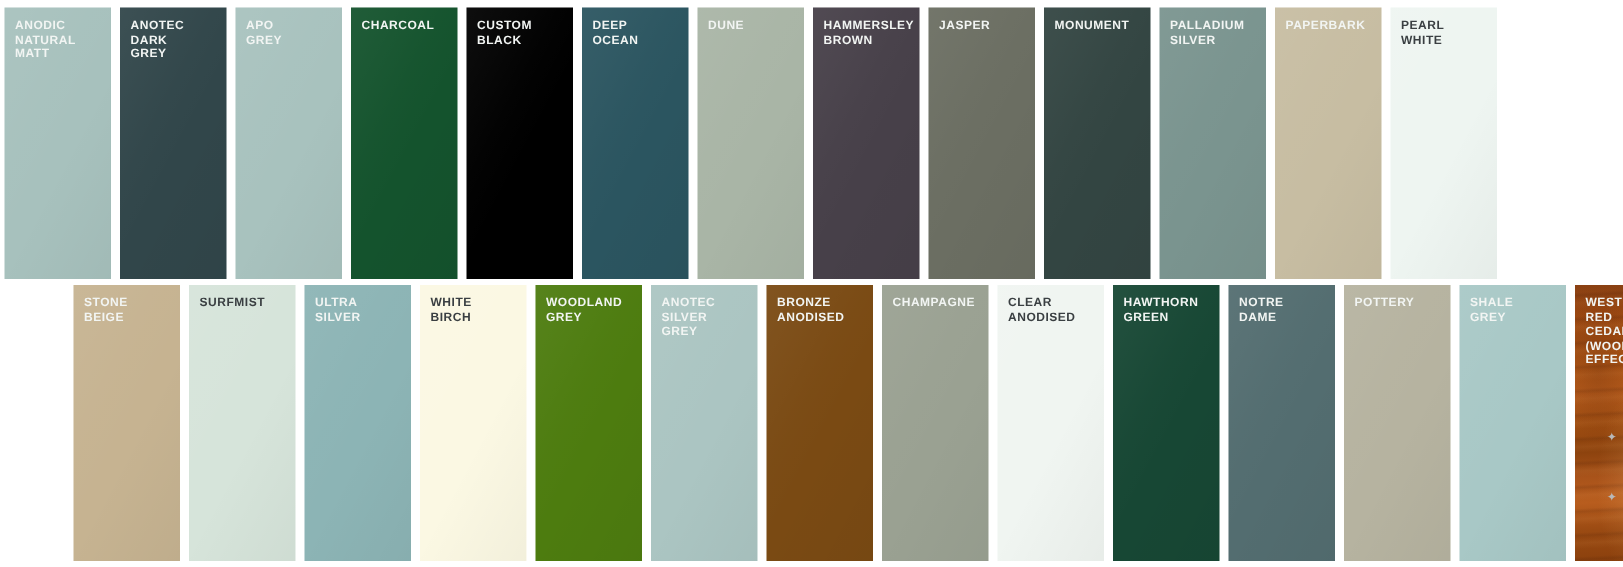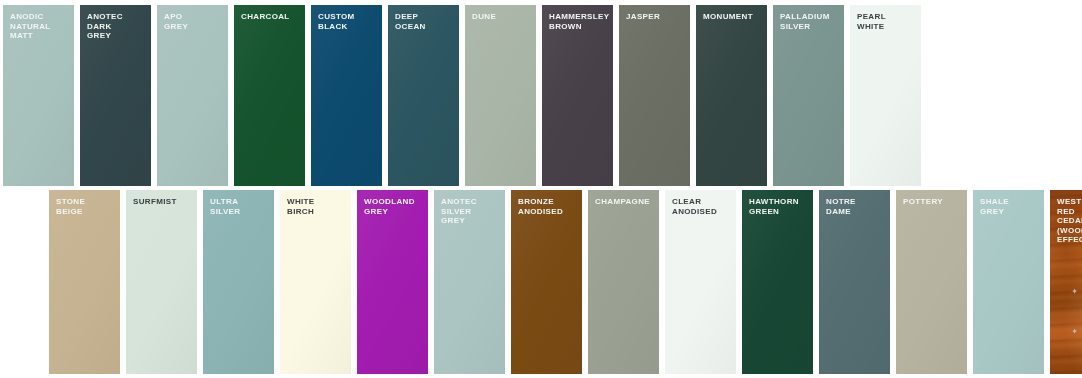--- a/index.html
+++ b/index.html
@@ -174,21 +174,21 @@
       </div>
       <div class="swatch" style="background: rgb(168, 194, 190);">
         <div class="sheen"></div>
         <div class="swatch-label label-light">APO
 GREY</div>
       </div>
       <div class="swatch" style="background: #14532d;">
         <div class="sheen"></div>
         <div class="swatch-label label-light">CHARCOAL</div>
       </div>
-      <div class="swatch" style="background: #0c4a6e;">
+      <div class="swatch" style="background: #000000;">
         <div class="sheen"></div>
         <div class="swatch-label label-light">CUSTOM
 BLACK</div>
       </div>
       <div class="swatch" style="background: rgb(43, 85, 96);">
         <div class="sheen"></div>
         <div class="swatch-label label-light">DEEP
 OCEAN</div>
       </div>
       <div class="swatch" style="background: rgb(169, 181, 166);">
@@ -205,20 +205,24 @@
         <div class="swatch-label label-light">JASPER</div>
       </div>
       <div class="swatch" style="background: rgb(51, 69, 66);">
         <div class="sheen"></div>
         <div class="swatch-label label-light">MONUMENT</div>
       </div>
       <div class="swatch" style="background: rgb(122, 148, 143);">
         <div class="sheen"></div>
         <div class="swatch-label label-light">PALLADIUM
 SILVER</div>
+      </div>
+      <div class="swatch" style="background: rgb(199, 189, 162);">
+        <div class="sheen"></div>
+        <div class="swatch-label label-light">PAPERBARK</div>
       </div>
       <div class="swatch" style="background: rgb(238, 245, 241);">
         <div class="sheen"></div>
         <div class="swatch-label label-dark">PEARL
 WHITE</div>
       </div>
     </div>
   <div class="swatch-row" id="row-bottom">
       <div class="swatch" style="background: rgb(198, 179, 145);">
         <div class="sheen"></div>
@@ -232,21 +236,21 @@
       <div class="swatch" style="background: rgb(140, 180, 181);">
         <div class="sheen"></div>
         <div class="swatch-label label-light">ULTRA
 SILVER</div>
       </div>
       <div class="swatch" style="background: rgb(251, 248, 227);">
         <div class="sheen"></div>
         <div class="swatch-label label-dark">WHITE
 BIRCH</div>
       </div>
-      <div class="swatch" style="background: #a21caf;">
+      <div class="swatch" style="background: #4d7c0f;">
         <div class="sheen"></div>
         <div class="swatch-label label-light">WOODLAND
 GREY</div>
       </div>
       <div class="swatch" style="background: rgb(171, 197, 194);">
         <div class="sheen"></div>
         <div class="swatch-label label-light">ANOTEC
 SILVER
 GREY</div>
       </div>

